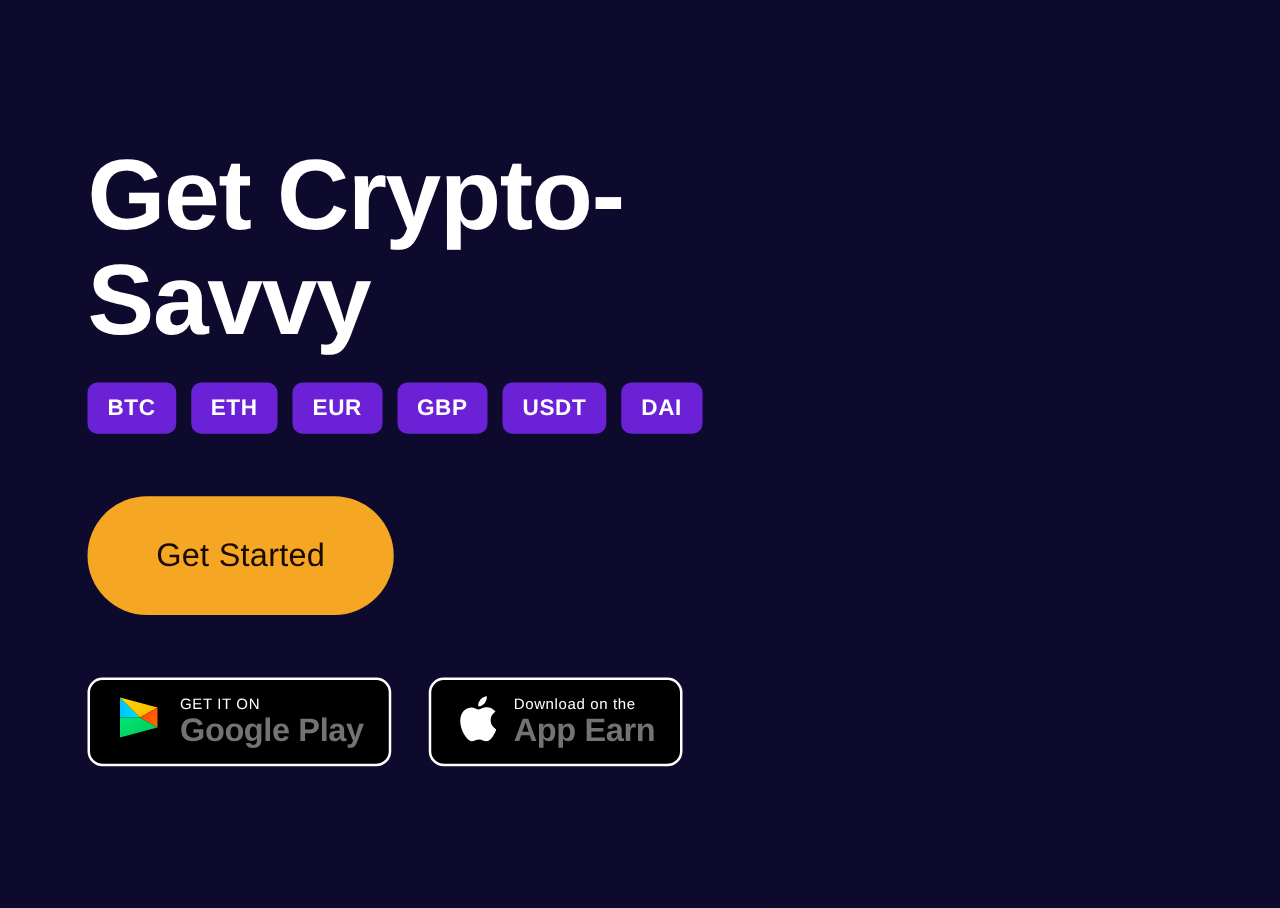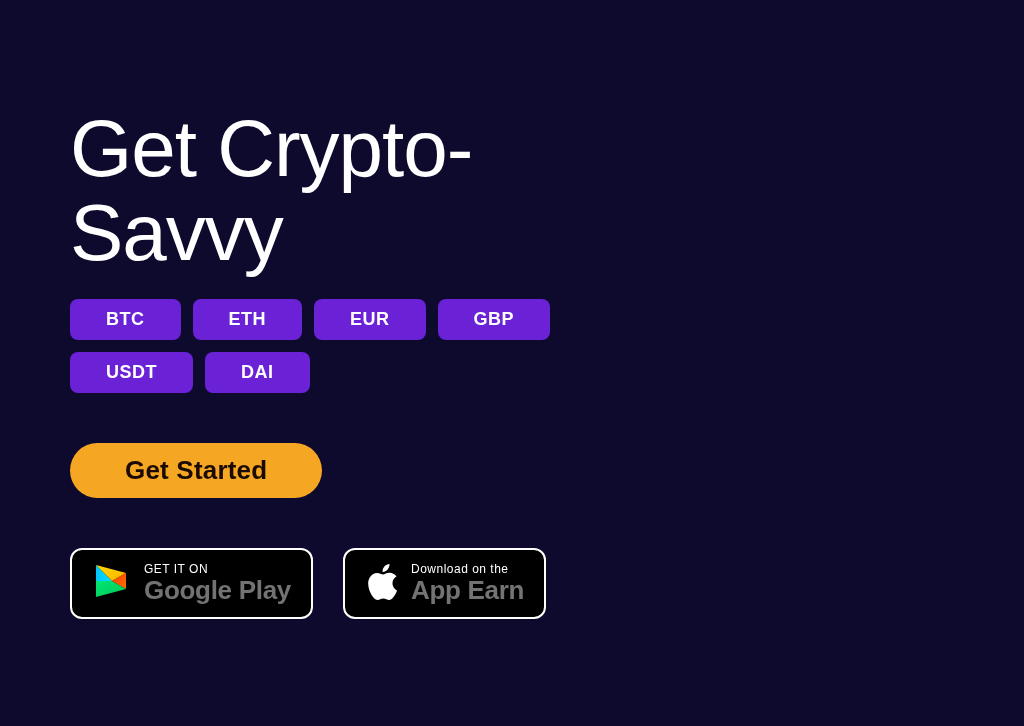--- a/index.html
+++ b/index.html
@@ -19,21 +19,21 @@
       overflow: hidden;
     }
 
     .main-container {
       padding: 60px 70px;
       max-width: 750px;
     }
 
     .headline {
       font-size: 80px;
-      font-weight: 400;
+      font-weight: 700;
       color: #ffffff;
       line-height: 1.05;
       margin-bottom: 24px;
       letter-spacing: -1px;
     }
 
     .subheadline {
       font-size: 32px;
       font-weight: 400;
       color: #e0e0f0;
@@ -46,31 +46,31 @@
       flex-wrap: wrap;
       gap: 12px;
       margin-bottom: 50px;
     }
 
     .tag {
       background-color: #6b21d6;
       color: #ffffff;
       font-size: 18px;
       font-weight: 700;
-      padding: 10px 36px;
+      padding: 10px 16px;
       border-radius: 8px;
       letter-spacing: 0.5px;
     }
 
     .get-started-btn {
       background-color: #f5a623;
       color: #1a0a00;
       font-size: 26px;
-      font-weight: 700;
-      padding: 12px 55px;
+      font-weight: 400;
+      padding: 32px 55px;
       border-radius: 50px;
       border: none;
       cursor: pointer;
       margin-bottom: 50px;
       display: inline-block;
       letter-spacing: 0.2px;
     }
 
     .store-buttons {
       display: flex;

